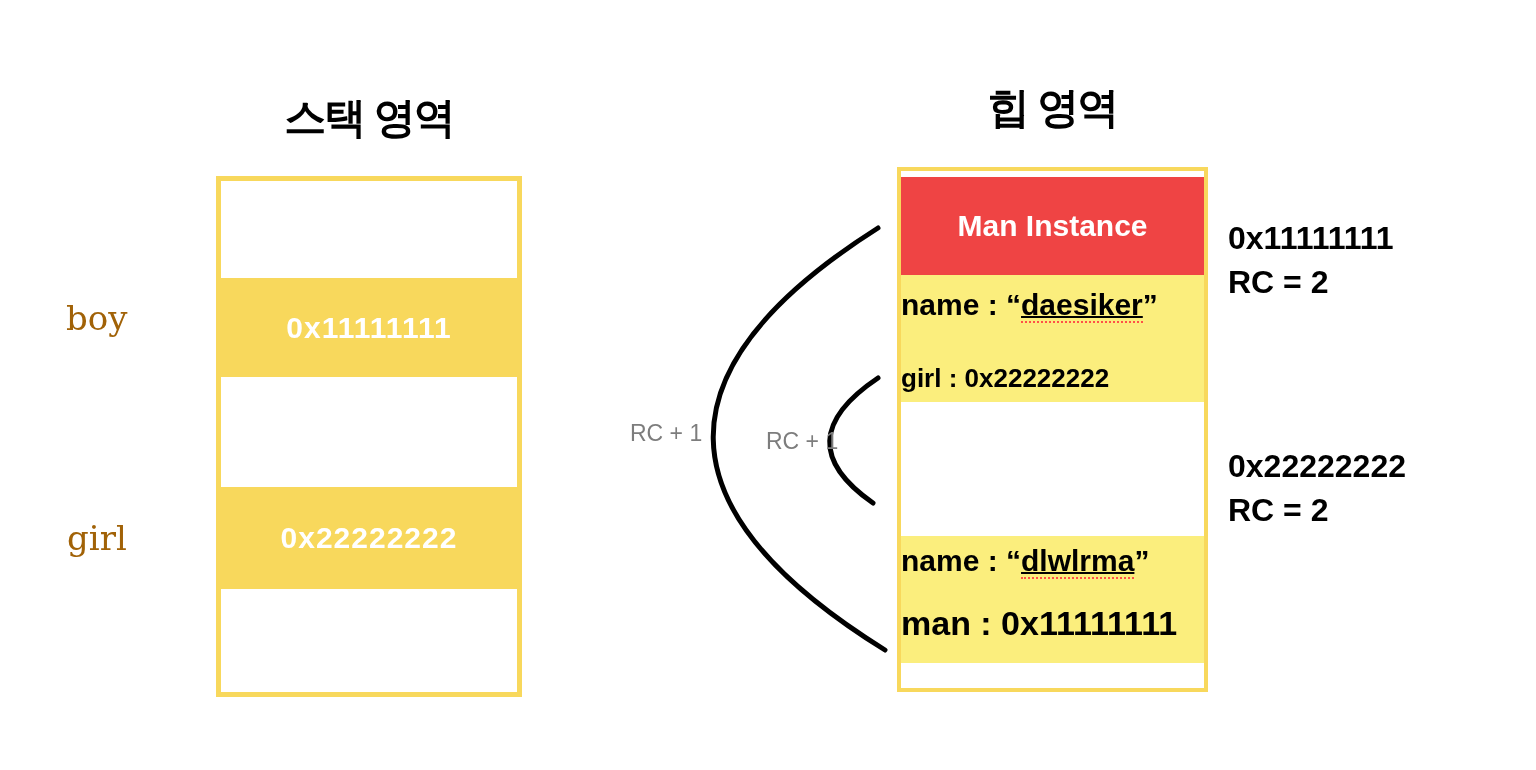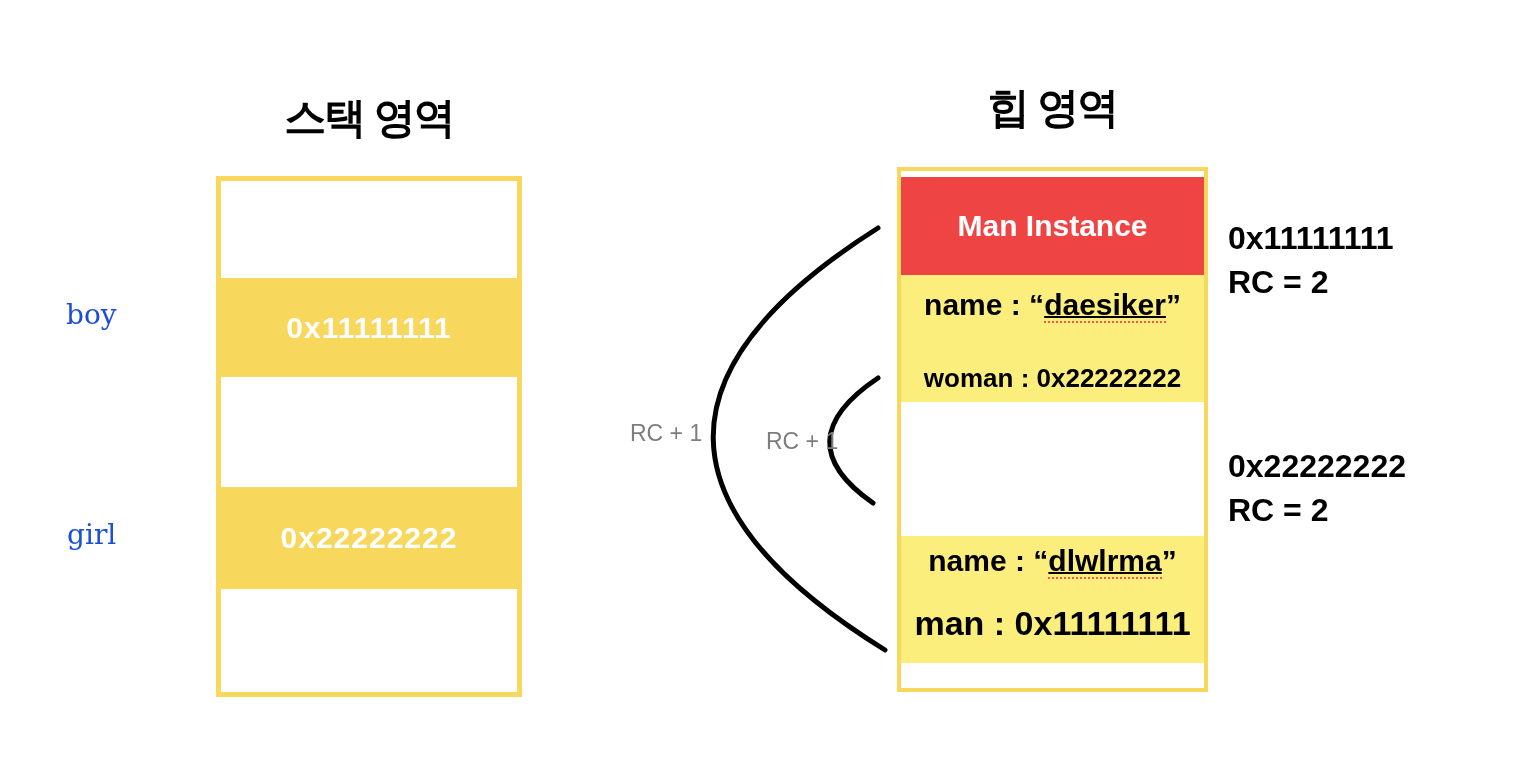--- a/index.html
+++ b/index.html
@@ -20,40 +20,40 @@
   }
   .stack-cell{
     position:absolute;left:0;width:100%;background:#f8d85c;color:#fff;
     display:flex;align-items:center;justify-content:center;
     font-weight:700;font-size:30px;letter-spacing:1px;
   }
   .cell-boy{top:97px;height:99px;}
   .cell-girl{top:306px;height:102px;}
   .var-label{
     position:absolute;font-family:"DejaVu Serif",serif;
-    font-size:28px;color:#1d4ed8;line-height:1;
+    font-size:34px;color:#a16207;line-height:1;
   }
   .label-boy{left:66px;top:301px;}
   .label-girl{left:67px;top:521px;}
   .heap-box{
     position:absolute;left:897px;top:167px;width:311px;height:525px;
     border:4px solid #f8d85c;background:#fff;box-sizing:border-box;
   }
   .instance-header{
     position:absolute;left:0;width:100%;background:#ef4444;color:#fff;
     font-weight:700;font-size:30px;display:flex;align-items:center;justify-content:center;
   }
   .man-header{top:6px;height:98px;}
   .woman-header{top:256px;height:106px;}
   .instance-body{
     position:absolute;left:0;width:100%;background:#fbee7d;color:#000;font-weight:700;
   }
   .man-body{top:104px;height:127px;}
   .woman-body{top:365px;height:127px;text-decoration:underline;}
-  .row{position:absolute;left:0;width:100%;text-align:center;white-space:nowrap;}
+  .row{position:absolute;left:0;width:100%;white-space:nowrap;}
   .man-body .row-name{top:13px;font-size:30px;}
   .man-body .row-ref{top:88px;font-size:26px;}
   .woman-body .row-name{top:8px;font-size:30px;}
   .woman-body .row-ref{top:68px;font-size:34px;}
   .spell{
     text-decoration:underline;
     text-decoration-thickness:2px;
     border-bottom:2px dotted #ff5147;
     padding-bottom:0;
   }
@@ -94,21 +94,21 @@
 
   <div class="var-label label-boy">boy</div>
   <div class="var-label label-girl">girl</div>
 
   <div class="heap-box">
     <div class="instance-header man-header">Man Instance</div>
     <div class="instance-body man-body">
       <div class="row row-name">
         <span>name : “</span><span class="spell">daesiker</span><span>”</span>
       </div>
-      <div class="row row-ref">woman : 0x22222222</div>
+      <div class="row row-ref">girl : 0x22222222</div>
     </div>
 
     <div class="instance-body woman-body">
       <div class="row row-name">
         <span>name : “</span><span class="spell">dlwlrma</span><span>”</span>
       </div>
       <div class="row row-ref">man : 0x11111111</div>
     </div>
   </div>
 

